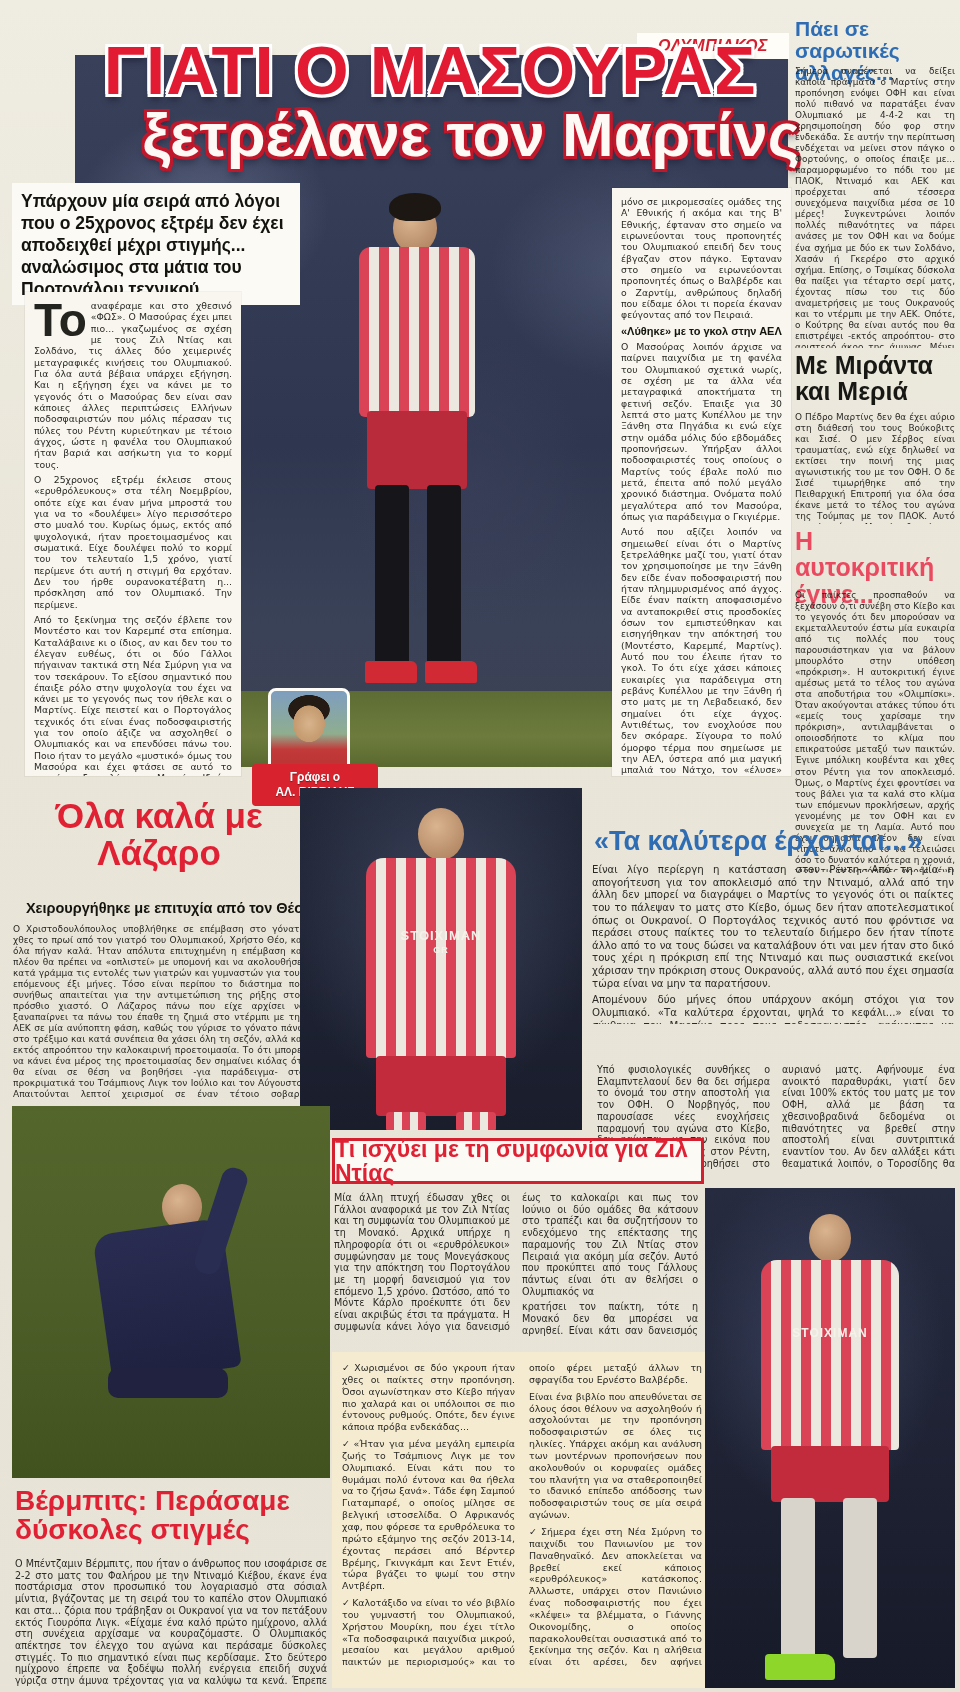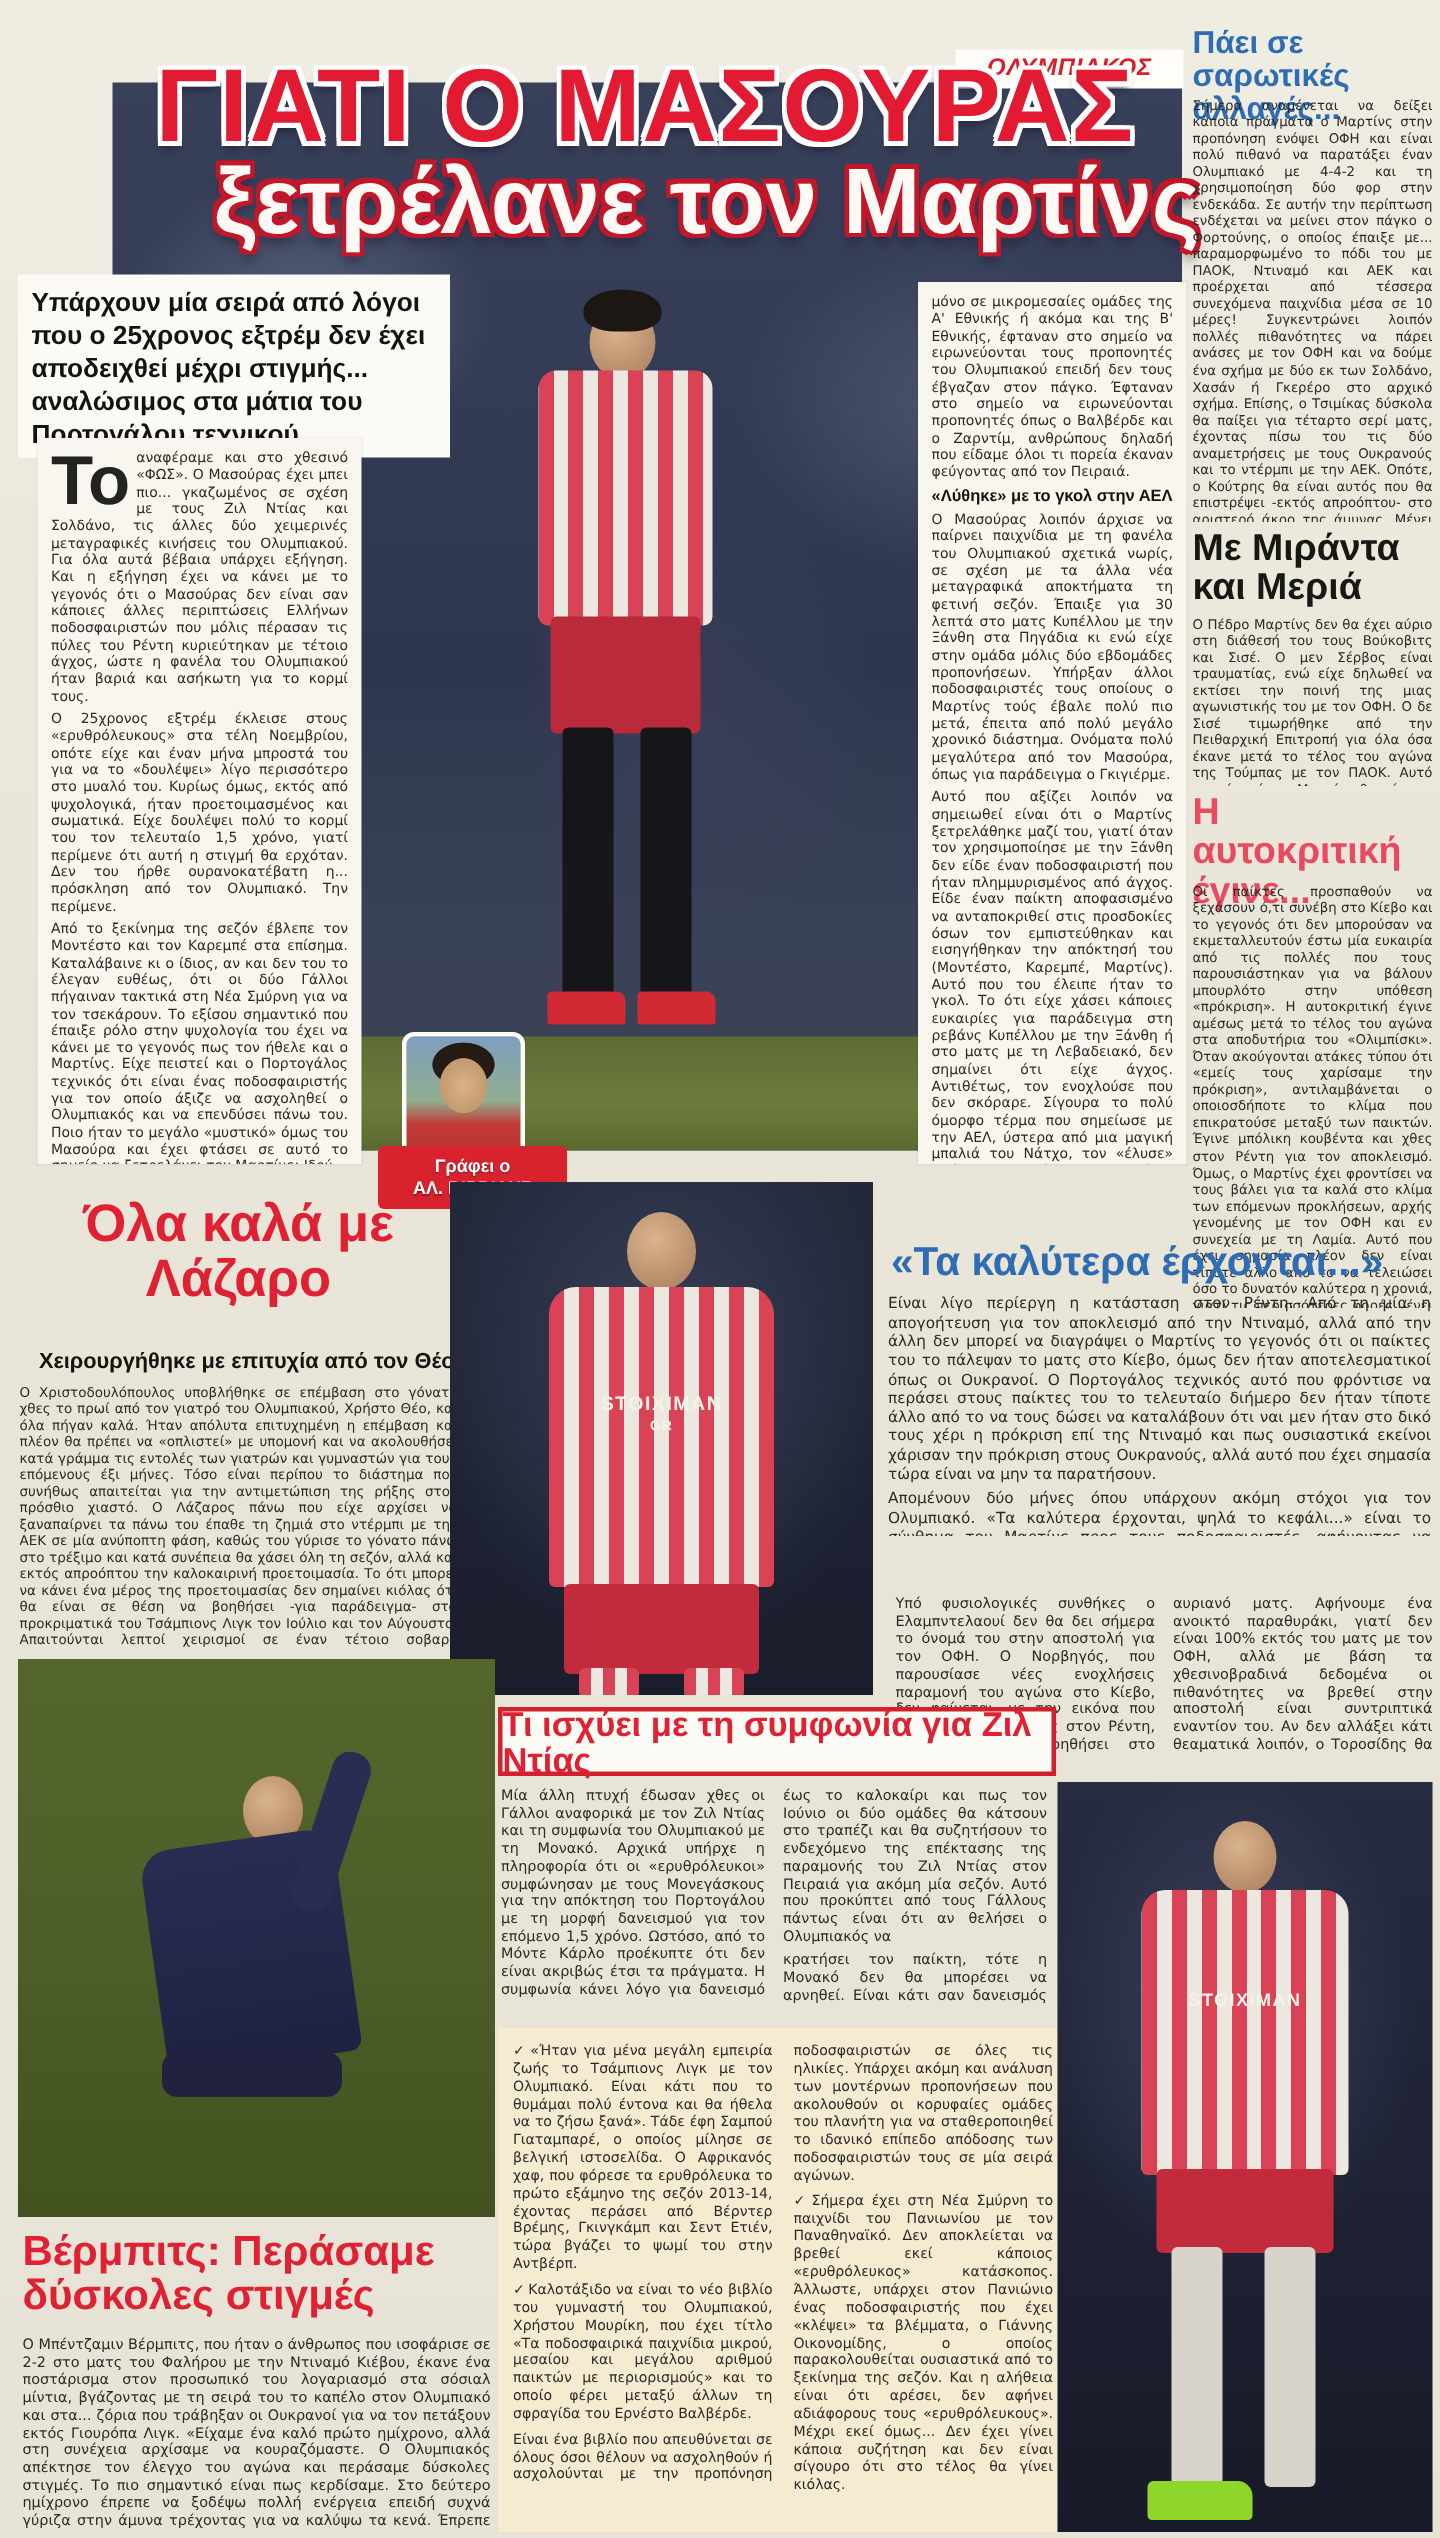--- a/index.html
+++ b/index.html
@@ -186,20 +186,21 @@
   <div class="abs red-title verb-title">Βέρμπιτς: Περάσαμε δύσκολες στιγμές</div>
   <div class="abs txt verb-body">Ο Μπέντζαμιν Βέρμπιτς, που ήταν ο άνθρωπος που ισοφάρισε σε 2-2 στο ματς του Φαλήρου με την Ντιναμό Κιέβου, έκανε ένα ποστάρισμα στον προσωπικό του λογαριασμό στα σόσιαλ μίντια, βγάζοντας με τη σειρά του το καπέλο στον Ολυμπιακό και στα... ζόρια που τράβηξαν οι Ουκρανοί για να τον πετάξουν εκτός Γιουρόπα Λιγκ. «Είχαμε ένα καλό πρώτο ημίχρονο, αλλά στη συνέχεια αρχίσαμε να κουραζόμαστε. Ο Ολυμπιακός απέκτησε τον έλεγχο του αγώνα και περάσαμε δύσκολες στιγμές. Το πιο σημαντικό είναι πως κερδίσαμε. Στο δεύτερο ημίχρονο έπρεπε να ξοδέψω πολλή ενέργεια επειδή συχνά γύριζα στην άμυνα τρέχοντας για να καλύψω τα κενά. Έπρεπε να είμαστε πιο αποτελεσματικοί στις αντεπιθέσεις. Ήταν όμως μόλις το δεύτερο παιχνίδι μας μέσα στο 2019» έγραψε χαρακτηριστικά ο Σλοβένος εξτρέμ.</div>
 
   <div class="abs red-title gil-title">Τι ισχύει με τη συμφωνία για Ζιλ Ντίας</div>
   <div class="abs txt gil-body">
     <p>Μία άλλη πτυχή έδωσαν χθες οι Γάλλοι αναφορικά με τον Ζιλ Ντίας και τη συμφωνία του Ολυμπιακού με τη Μονακό. Αρχικά υπήρχε η πληροφορία ότι οι «ερυθρόλευκοι» συμφώνησαν με τους Μονεγάσκους για την απόκτηση του Πορτογάλου με τη μορφή δανεισμού για τον επόμενο 1,5 χρόνο. Ωστόσο, από το Μόντε Κάρλο προέκυπτε ότι δεν είναι ακριβώς έτσι τα πράγματα. Η συμφωνία κάνει λόγο για δανεισμό έως το καλοκαίρι και πως τον Ιούνιο οι δύο ομάδες θα κάτσουν στο τραπέζι και θα συζητήσουν το ενδεχόμενο της επέκτασης της παραμονής του Ζιλ Ντίας στον Πειραιά για ακόμη μία σεζόν. Αυτό που προκύπτει από τους Γάλλους πάντως είναι ότι αν θελήσει ο Ολυμπιακός να</p>
     <p>κρατήσει τον παίκτη, τότε η Μονακό δεν θα μπορέσει να αρνηθεί. Είναι κάτι σαν δανεισμός για 1,5 χρόνο, εφόσον το θελήσει όμως ο Ολυμπιακός. Ο Πορτογάλος εξτρέμ πάντως έχει αφήσει θετικές εντυπώσεις. Ναι μεν αντικαταστάθηκε στο ημίχρονο με την ΑΕΚ και την Ντιναμό Κιέβου (σ.σ. στην Ουκρανία έπαιξε προερχόμενος από μικροτραυματισμό), αλλά αυτό δεν αναιρεί την εικόνα που έχουν σχηματίσει ο Μαρτίνς, οι συνεργάτες του και οι ποδοσφαιριστές για την ποιότητά του. Ο Ζιλ Ντίας είναι ένας εξτρέμ στον οποίο μπορεί να στηριχθεί ο Ολυμπιακός. Κι αυτό το έδειξε σε πολύ μεγάλο βαθμό στο πρώτο ματς με την Ντιναμό Κιέβου στο «Καραϊσκάκης».</p>
   </div>
 
   <div class="abs notes">
+    <p class="note-item"><span class="check">✓</span><span>Χωρισμένοι σε δύο γκρουπ ήταν χθες οι παίκτες στην προπόνηση. Όσοι αγωνίστηκαν στο Κίεβο πήγαν πιο χαλαρά και οι υπόλοιποι σε πιο έντονους ρυθμούς. Οπότε, δεν έγινε κάποια πρόβα ενδεκάδας...</span></p>
     <p class="note-item"><span class="check">✓</span><span>«Ήταν για μένα μεγάλη εμπειρία ζωής το Τσάμπιονς Λιγκ με τον Ολυμπιακό. Είναι κάτι που το θυμάμαι πολύ έντονα και θα ήθελα να το ζήσω ξανά». Τάδε έφη Σαμπού Γιαταμπαρέ, ο οποίος μίλησε σε βελγική ιστοσελίδα. Ο Αφρικανός χαφ, που φόρεσε τα ερυθρόλευκα το πρώτο εξάμηνο της σεζόν 2013-14, έχοντας περάσει από Βέρντερ Βρέμης, Γκινγκάμπ και Σεντ Ετιέν, τώρα βγάζει το ψωμί του στην Αντβέρπ.</span></p>
     <p class="note-item"><span class="check">✓</span><span>Καλοτάξιδο να είναι το νέο βιβλίο του γυμναστή του Ολυμπιακού, Χρήστου Μουρίκη, που έχει τίτλο «Τα ποδοσφαιρικά παιχνίδια μικρού, μεσαίου και μεγάλου αριθμού παικτών με περιορισμούς» και το οποίο φέρει μεταξύ άλλων τη σφραγίδα του Ερνέστο Βαλβέρδε.</span></p>
     <p class="note-item">Είναι ένα βιβλίο που απευθύνεται σε όλους όσοι θέλουν να ασχοληθούν ή ασχολούνται με την προπόνηση ποδοσφαιριστών σε όλες τις ηλικίες. Υπάρχει ακόμη και ανάλυση των μοντέρνων προπονήσεων που ακολουθούν οι κορυφαίες ομάδες του πλανήτη για να σταθεροποιηθεί το ιδανικό επίπεδο απόδοσης των ποδοσφαιριστών τους σε μία σειρά αγώνων.</p>
     <p class="note-item"><span class="check">✓</span><span>Σήμερα έχει στη Νέα Σμύρνη το παιχνίδι του Πανιωνίου με τον Παναθηναϊκό. Δεν αποκλείεται να βρεθεί εκεί κάποιος «ερυθρόλευκος» κατάσκοπος. Άλλωστε, υπάρχει στον Πανιώνιο ένας ποδοσφαιριστής που έχει «κλέψει» τα βλέμματα, ο Γιάννης Οικονομίδης, ο οποίος παρακολουθείται ουσιαστικά από το ξεκίνημα της σεζόν. Και η αλήθεια είναι ότι αρέσει, δεν αφήνει αδιάφορους τους «ερυθρόλευκους». Μέχρι εκεί όμως... Δεν έχει γίνει κάποια συζήτηση και δεν είναι σίγουρο ότι στο τέλος θα γίνει κιόλας.</span></p>
   </div>
 
   <div class="abs photo br-photo">
     <div class="p-head" style="left:104px;top:26px;width:42px;height:48px;"></div>
     <div class="p-torso" style="left:56px;top:72px;width:138px;height:190px;border-radius:16px 16px 4px 4px;"></div>
     <div class="sponsor" style="left:56px;top:138px;width:138px;font-size:12px;">STOIXIMAN</div>

